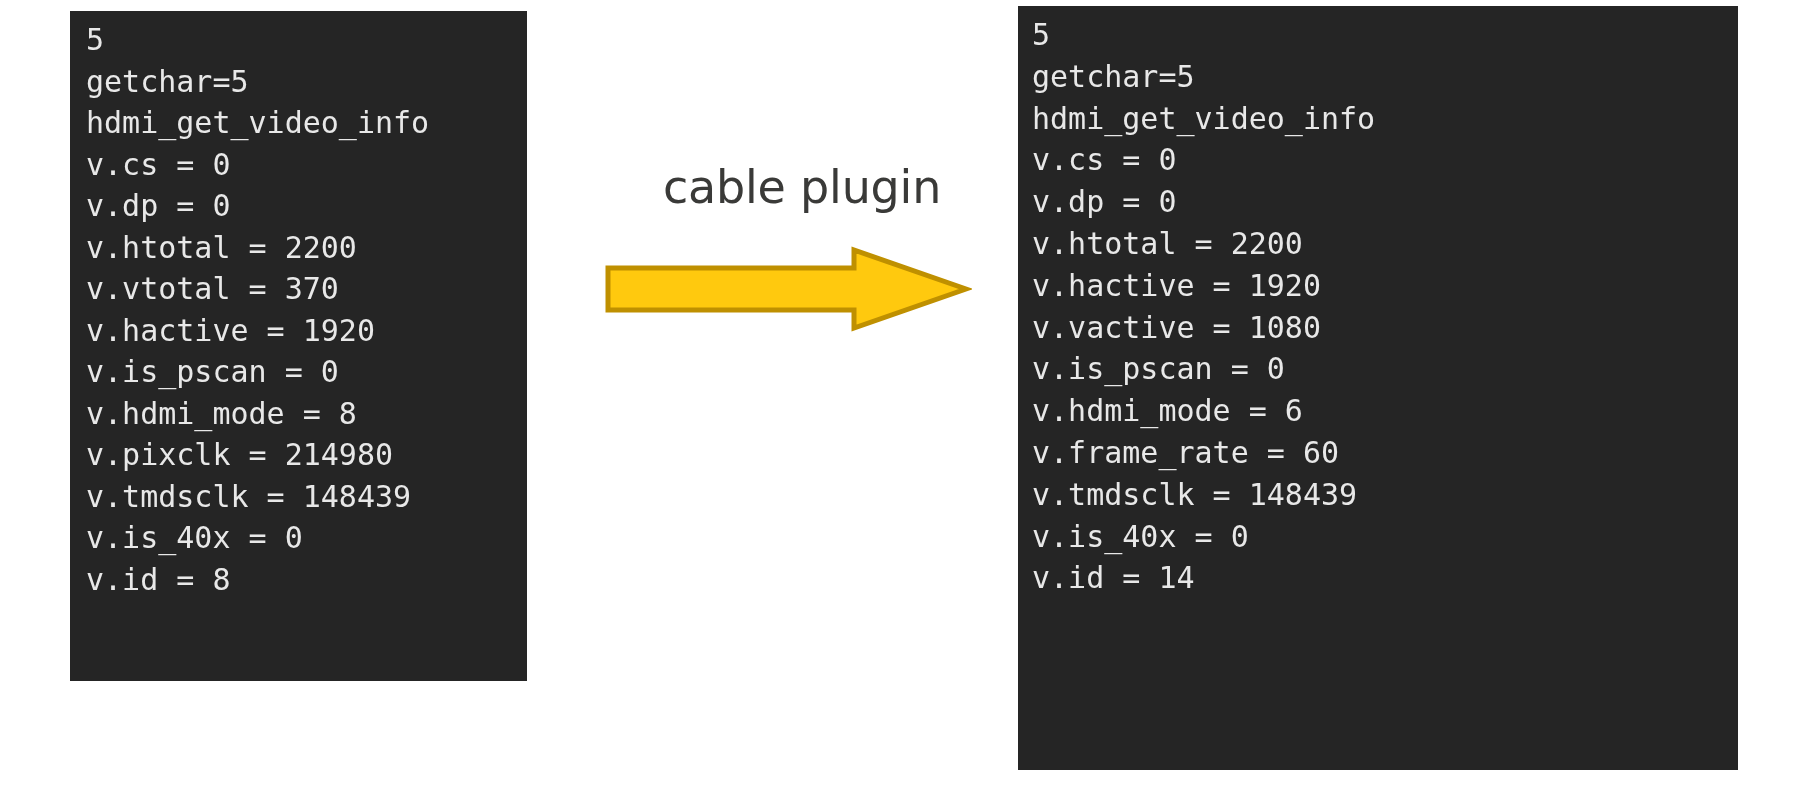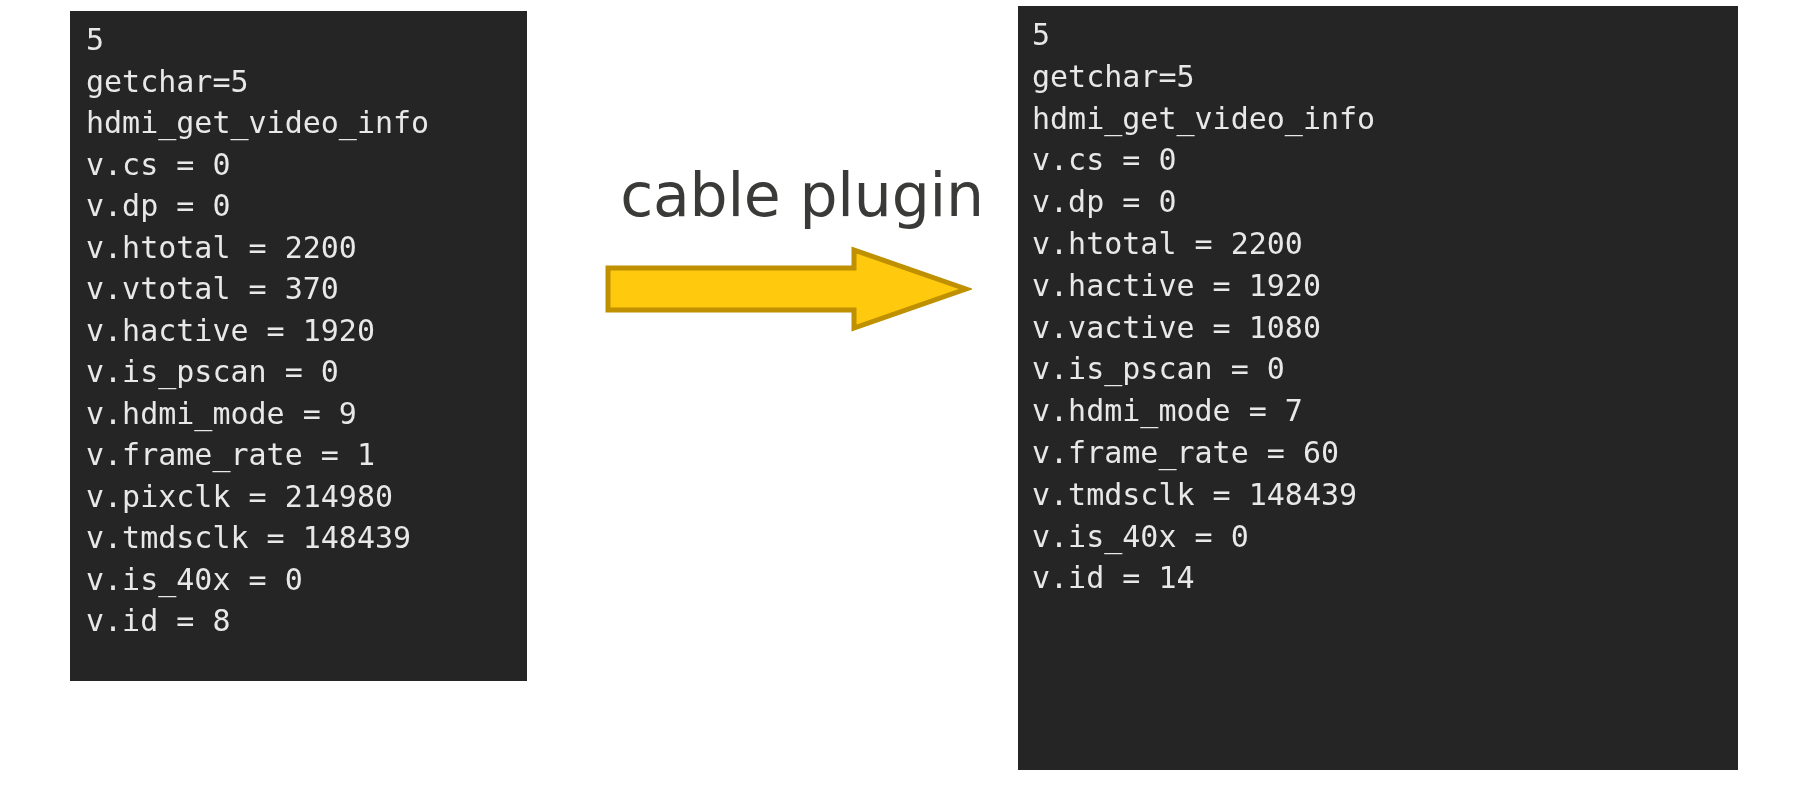--- a/index.html
+++ b/index.html
@@ -66,21 +66,21 @@
     width: 400px;
     height: 180px;
   }
   .arrow-label {
     position: absolute;
     left: 12px;
     top: 0px;
     width: 380px;
     text-align: center;
     font-family: "DejaVu Sans", sans-serif;
-    font-size: 60px;
+    font-size: 46px;
     color: #3a3a38;
     white-space: nowrap;
     letter-spacing: -0.2px;
   }
   .arrow-svg {
     position: absolute;
     left: 2px;
     top: 84px;
     display: block;
   }
@@ -93,22 +93,21 @@
   <div class="terminal terminal-left">
     <div class="term-line">5</div>
     <div class="term-line">getchar=5</div>
     <div class="term-line">hdmi_get_video_info</div>
     <div class="term-line">v.cs = 0</div>
     <div class="term-line">v.dp = 0</div>
     <div class="term-line">v.htotal = 2200</div>
     <div class="term-line">v.vtotal = 370</div>
     <div class="term-line">v.hactive = 1920</div>
     <div class="term-line">v.is_pscan = 0</div>
-    <div class="term-line">v.hdmi_mode = 9</div>
-    <div class="term-line">v.frame_rate = 1</div>
+    <div class="term-line">v.hdmi_mode = 8</div>
     <div class="term-line">v.pixclk = 214980</div>
     <div class="term-line">v.tmdsclk = 148439</div>
     <div class="term-line">v.is_40x = 0</div>
     <div class="term-line">v.id = 8</div>
   </div>
 
   <div class="arrow-group">
     <div class="arrow-label">cable plugin</div>
     <svg class="arrow-svg" width="370" height="90" viewBox="0 0 370 90">
       <polygon points="6,24 252,24 252,6 364,45 252,84 252,66 6,66" fill="#FFC90E" stroke="#BF9000" stroke-width="5" stroke-linejoin="miter"></polygon>
@@ -118,20 +117,20 @@
   <div class="terminal terminal-right">
     <div class="term-line">5</div>
     <div class="term-line">getchar=5</div>
     <div class="term-line">hdmi_get_video_info</div>
     <div class="term-line">v.cs = 0</div>
     <div class="term-line">v.dp = 0</div>
     <div class="term-line">v.htotal = 2200</div>
     <div class="term-line">v.hactive = 1920</div>
     <div class="term-line">v.vactive = 1080</div>
     <div class="term-line">v.is_pscan = 0</div>
-    <div class="term-line">v.hdmi_mode = 7</div>
+    <div class="term-line">v.hdmi_mode = 6</div>
     <div class="term-line">v.frame_rate = 60</div>
     <div class="term-line">v.tmdsclk = 148439</div>
     <div class="term-line">v.is_40x = 0</div>
     <div class="term-line">v.id = 14</div>
   </div>
 
 </div>
 
 </body></html>

